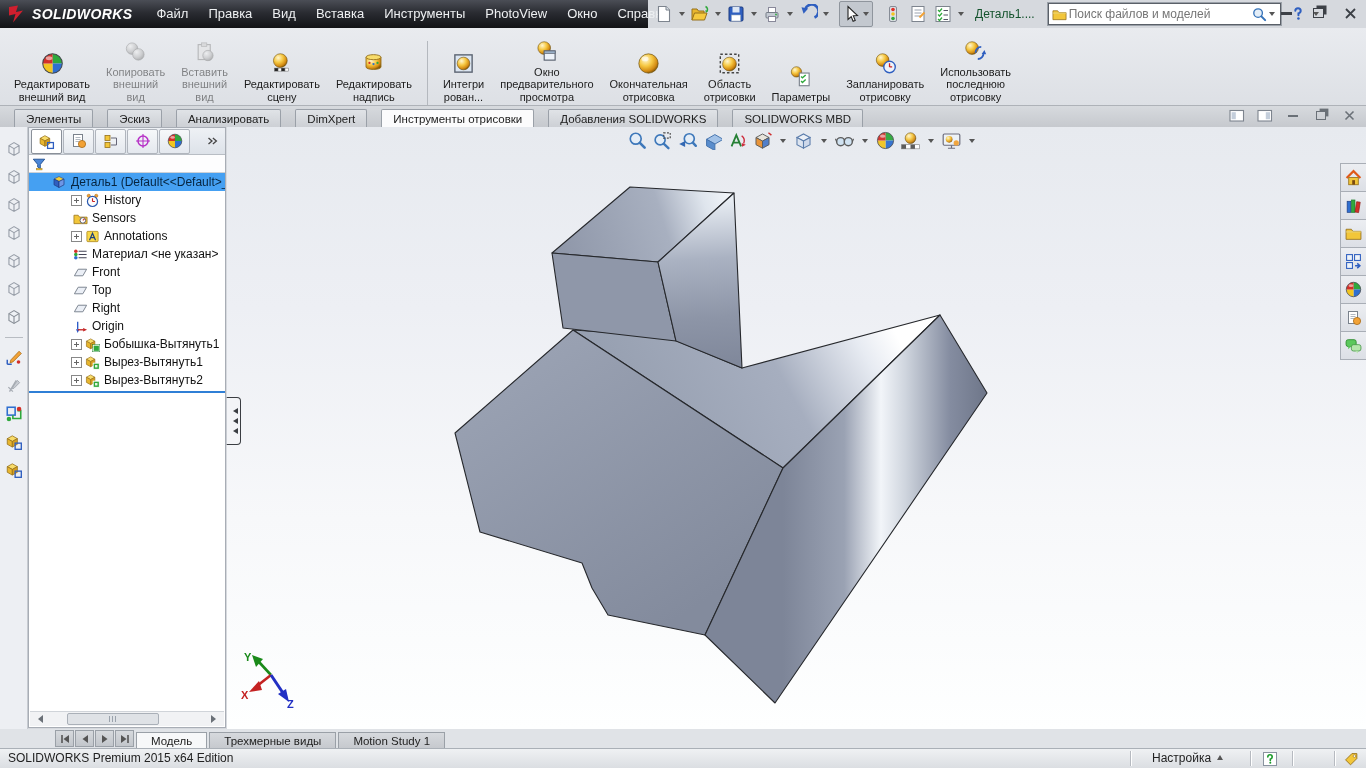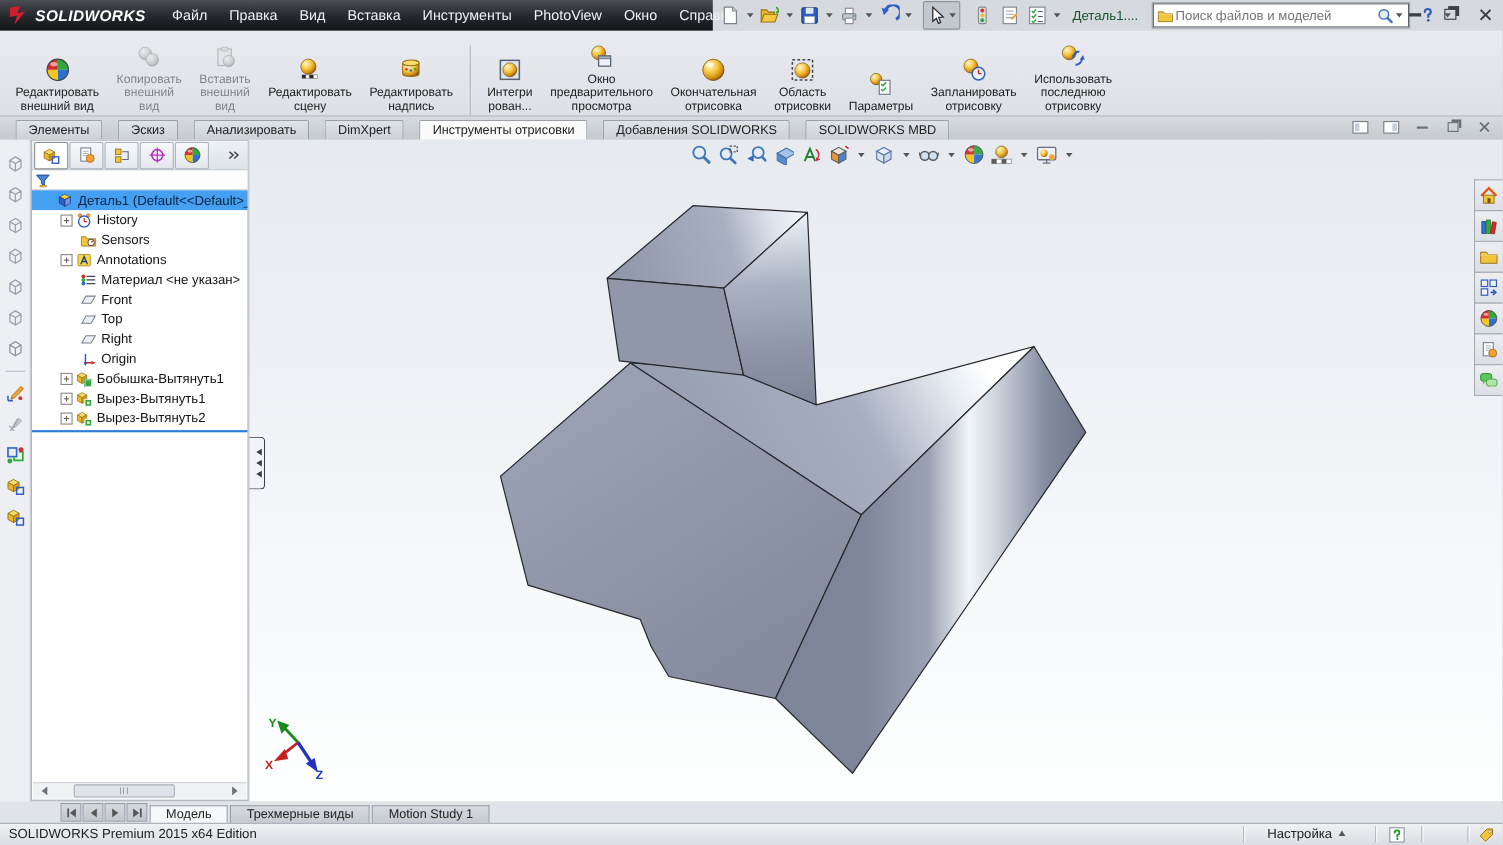--- a/index.html
+++ b/index.html
@@ -61,21 +61,21 @@
   #fmpanel{position:absolute;left:28px;top:127px;width:198px;height:601px;background:#fff;
            border:1px solid #a8adb5;box-sizing:border-box}
   #fmheader{height:26px;background:linear-gradient(#eef1f5,#dde2e9);border-bottom:1px solid #b8bdc4;
             display:flex;align-items:center;padding:0 2px}
   .fmtab{width:29px;height:23px;display:grid;place-items:center;border:1px solid #b0b5bd;border-radius:2px;margin-right:1px;background:linear-gradient(#f6f8fa,#e4e8ee)}
   .fmtab.active{background:#fff;border-color:#8a9099}
   #fm-expand{margin-left:auto;margin-right:4px}
   #fmfilter{height:17px;border-bottom:1px solid #ccd1d7;display:flex;align-items:center;padding-left:3px;background:#fdfdfe}
   #fmtree{position:relative;font-size:12px;color:#111}
   .trow{height:18px;display:flex;align-items:center;padding-left:44px;white-space:nowrap;cursor:default}
-  .trow.expandable{padding-left:26px}
+  .trow.expandable{padding-left:42px}
   .trow .exp{width:9px;height:9px;border:1px solid #888;background:
         linear-gradient(#666,#666) center/5px 1px no-repeat,
         linear-gradient(#666,#666) center/1px 5px no-repeat,#fff;margin-right:3px;flex:0 0 auto}
   .trow svg{margin-right:4px;flex:0 0 auto}
   .trow span{overflow:hidden}
   #root-row{padding-left:22px;background:#45a0f2;color:#06243f}
   #rollback{height:0;border-top:2px solid #2f7fd6;margin-top:2px}
   #fmscroll{position:absolute;left:1px;right:1px;bottom:1px;height:14px;background:#f1f2f4;border-top:1px solid #d0d4d9;display:flex;align-items:center}
   .sarrow{width:0;height:0;border:4px solid transparent}
   .sa-left{border-right:5px solid #6a7077;margin-left:4px}

